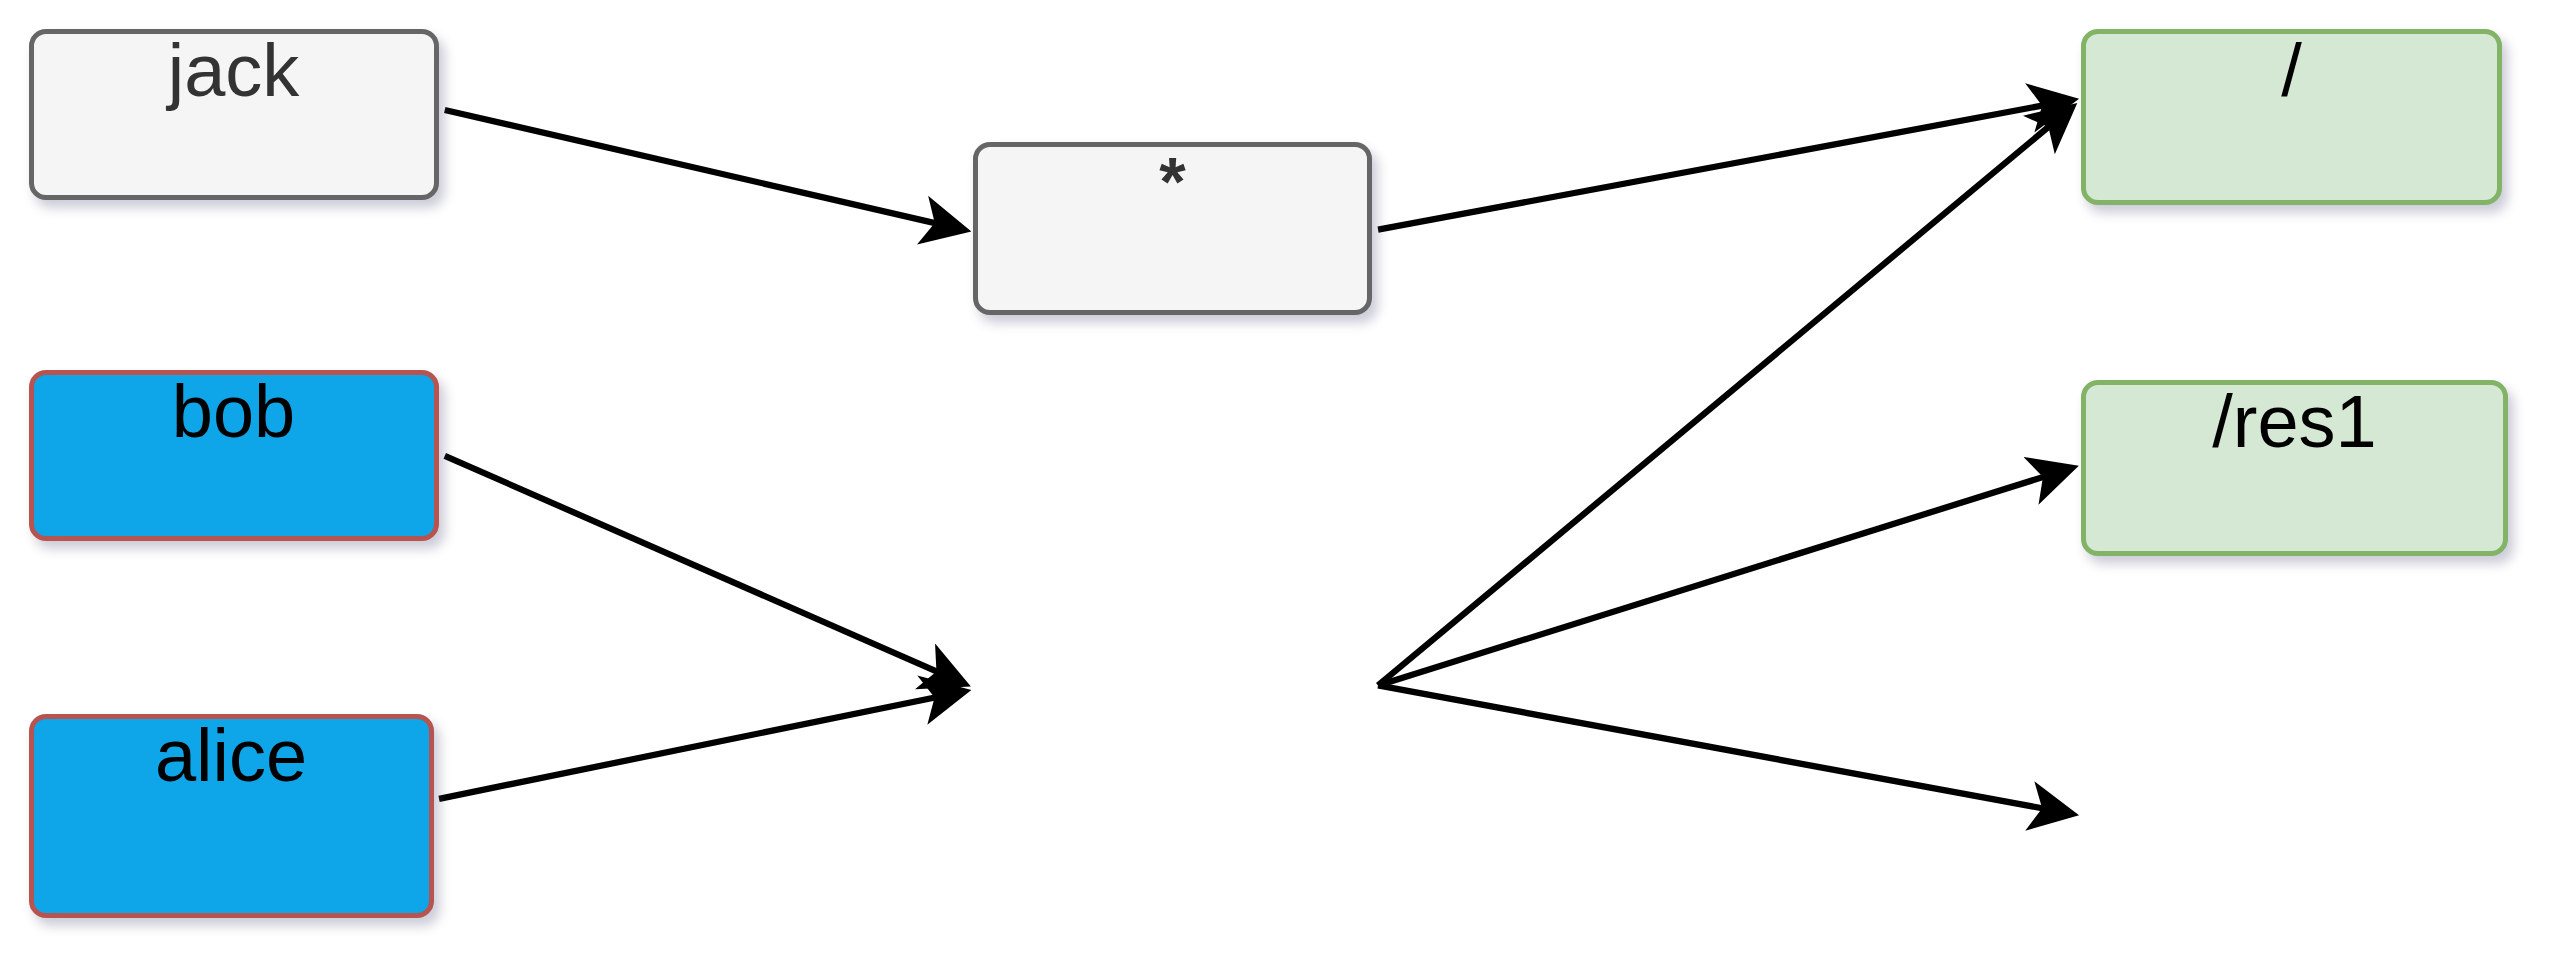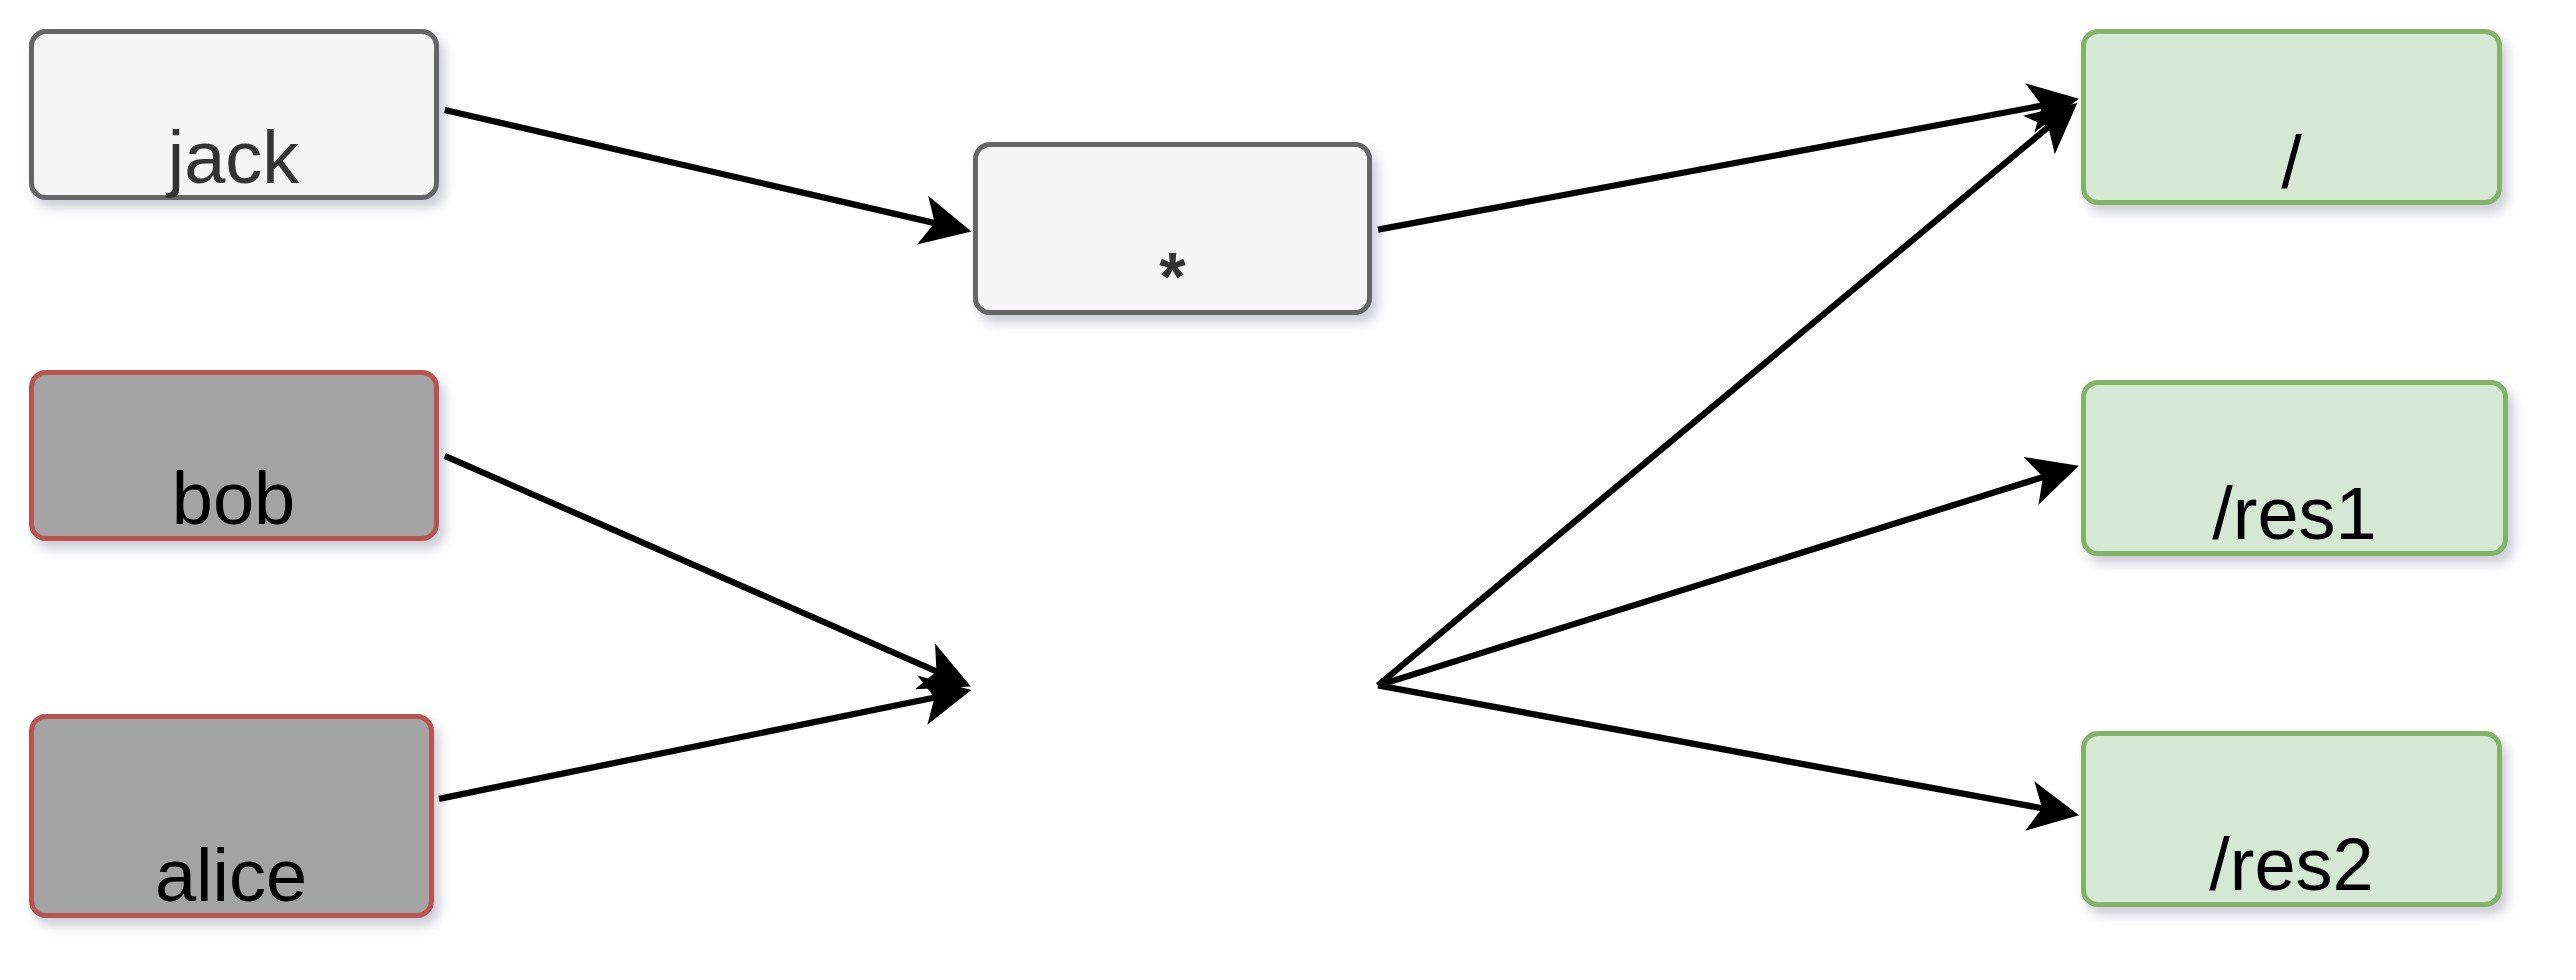--- a/index.html
+++ b/index.html
@@ -24,21 +24,21 @@
     left: 0;
     top: 0;
     width: 2576px;
     height: 980px;
     pointer-events: none;
   }
   .node {
     position: absolute;
     box-sizing: border-box;
     display: flex;
-    align-items: flex-end;
+    align-items: flex-start;
     justify-content: center;
     border-style: solid;
     border-width: 5.1px;
     border-radius: 17px;
     box-shadow: 5.7px 8px 10.3px rgba(90, 90, 130, 0.30);
     text-align: center;
     white-space: nowrap;
     line-height: 1;
   }
   .node-label {
@@ -49,21 +49,21 @@
   .node.grey {
     background: #f5f5f5;
     border-color: #666666;
   }
   .node.grey .node-label {
     color: #333333;
     font-size: 74px;
   }
   
   .node.red {
-    background: #a3a3a3;
+    background: #0ea5e9;
     border-color: #b85450;
   }
   .node.red .node-label {
     color: #000000;
     font-size: 74px;
   }
   
   .node.green {
     background: #d5e8d4;
     border-color: #82b366;
@@ -117,18 +117,15 @@
 
 
   <div class="node green" style="left: 2081px; top: 28.5px; width: 421px; height: 176px;">
     <span class="node-label">/</span>
   </div>
 
   <div class="node green" style="left: 2081px; top: 380px; width: 427px; height: 176px;">
     <span class="node-label">/res1</span>
   </div>
 
-  <div class="node green" style="left: 2081px; top: 731px; width: 421px; height: 176px;">
-    <span class="node-label">/res2</span>
-  </div>
 
 </div>
 
 
 </body></html>

